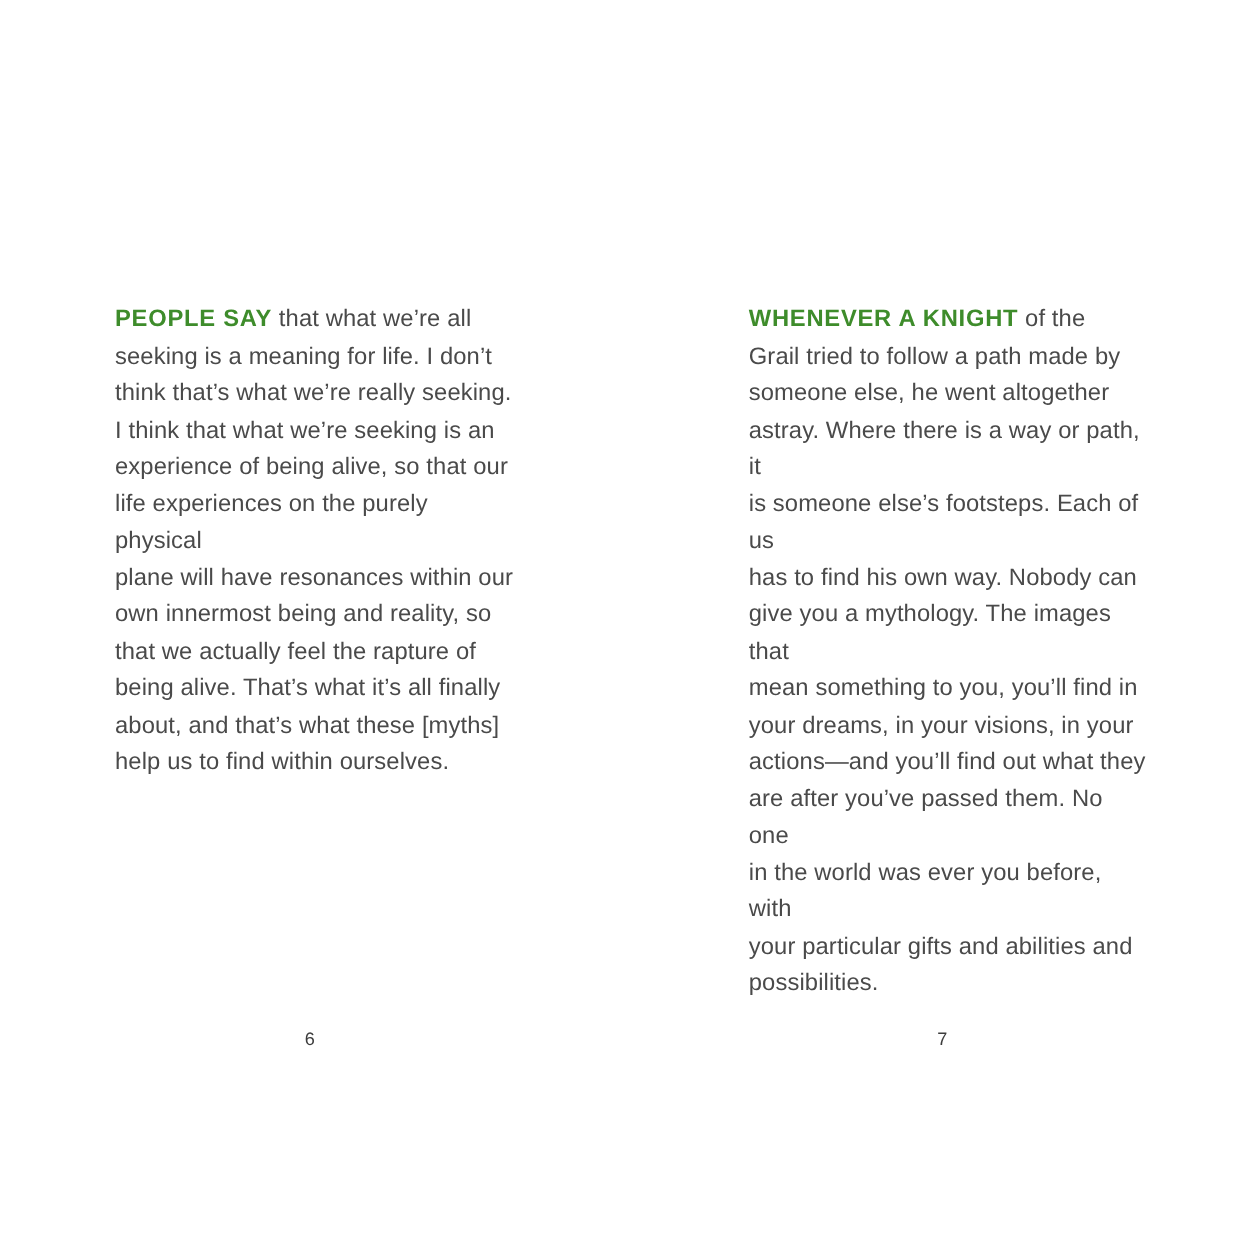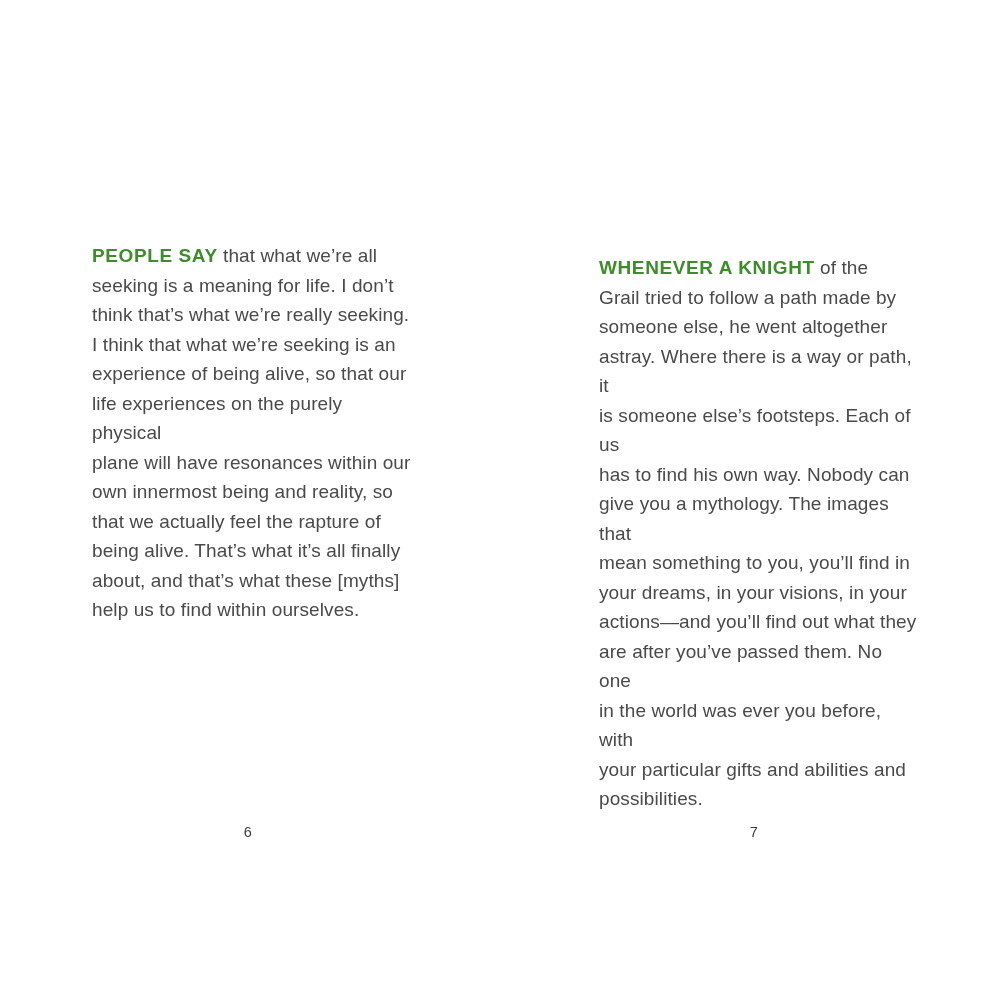--- a/index.html
+++ b/index.html
@@ -16,21 +16,21 @@
     color: #4a4a4a;
     overflow: hidden;
     padding-left: 32px;
   }
   .page-column {
     position: absolute;
     top: 241px;
     width: 320px;
   }
   .page-column.left  { left: 92px; }
-  .page-column.right { left: 599px; margin-top: 12px; }
+  .page-column.right { left: 599px; }
   .para {
     margin: 0;
     font-size: 19px;
     line-height: 29.5px;
     letter-spacing: 0.1px;
     font-weight: 400;
     color: #4a4a4a;
   }
   .lead-in {
     font-weight: 700;

